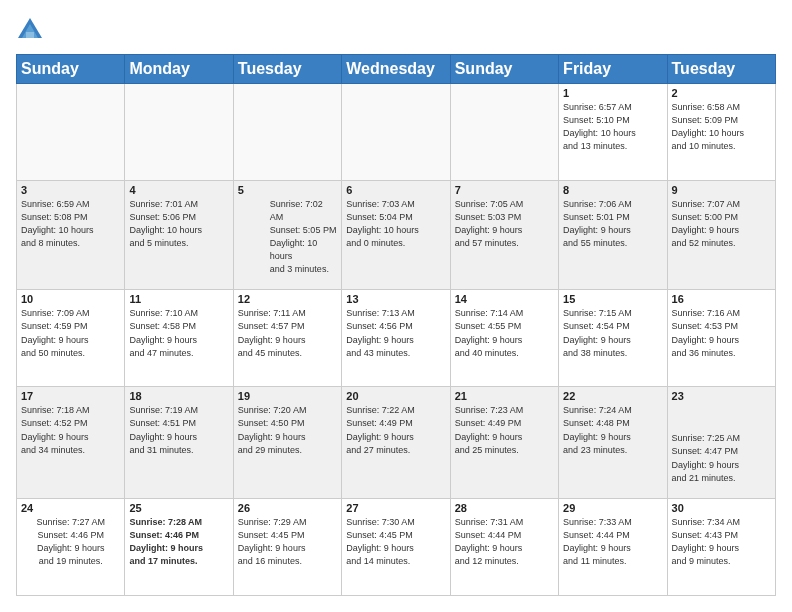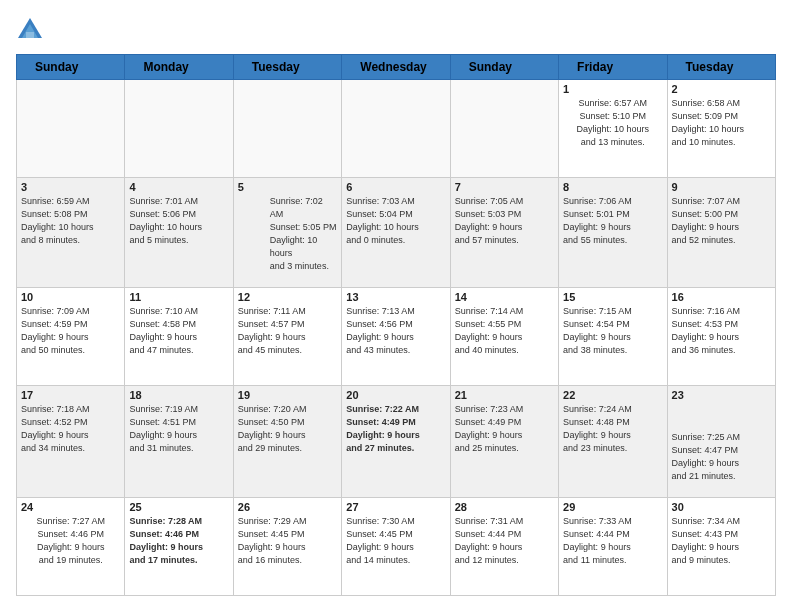--- a/index.html
+++ b/index.html
@@ -62,24 +62,24 @@
     }
     .calendar {
       flex: 1;
       border: 1px solid #ccc;
       border-collapse: collapse;
       width: 100%;
       table-layout: fixed;
     }
     .calendar th {
       background: #3a7fc1;
-      color: #000000;
-      font-size: 12px;
-      font-weight: bold;
-      padding: 5px 18px;
+      color: #ffffff;
+      font-size: 16px;
+      font-weight: bold;
+      padding: 5px 4px;
       border: 1px solid #2a6aad;
       text-align: left;
     }
     .calendar td {
       vertical-align: top;
       font-size: 9.5px;
       color: #333;
       border: 1px solid #ccc;
       padding: 3px 4px;
       height: 88px;
@@ -140,21 +140,21 @@
       </thead>
     <tbody id="cal-body">
         <tr>
           <td class="empty"></td>
           <td class="empty"></td>
           <td class="empty"></td>
           <td class="empty"></td>
           <td class="empty"></td>
           <td>
             <span class="day-num">1</span>
-            <div class="day-info" style="white-space: pre-line; text-align: center;">Sunrise: 6:57 AM
+            <div class="day-info" style="white-space: pre-line;">Sunrise: 6:57 AM
 Sunset: 5:10 PM
 Daylight: 10 hours
 and 13 minutes.</div>
           </td>
           <td>
             <span class="day-num">2</span>
             <div class="day-info" style="white-space: pre-line;">Sunrise: 6:58 AM
 Sunset: 5:09 PM
 Daylight: 10 hours
 and 10 minutes.</div>
@@ -279,21 +279,21 @@
           </td>
           <td class="shaded">
             <span class="day-num">19</span>
             <div class="day-info" style="white-space: pre-line;">Sunrise: 7:20 AM
 Sunset: 4:50 PM
 Daylight: 9 hours
 and 29 minutes.</div>
           </td>
           <td class="shaded">
             <span class="day-num">20</span>
-            <div class="day-info" style="white-space: pre-line; font-weight: bold;">Sunrise: 7:22 AM
+            <div class="day-info" style="white-space: pre-line;">Sunrise: 7:22 AM
 Sunset: 4:49 PM
 Daylight: 9 hours
 and 27 minutes.</div>
           </td>
           <td class="shaded">
             <span class="day-num">21</span>
             <div class="day-info" style="white-space: pre-line;">Sunrise: 7:23 AM
 Sunset: 4:49 PM
 Daylight: 9 hours
 and 25 minutes.</div>

